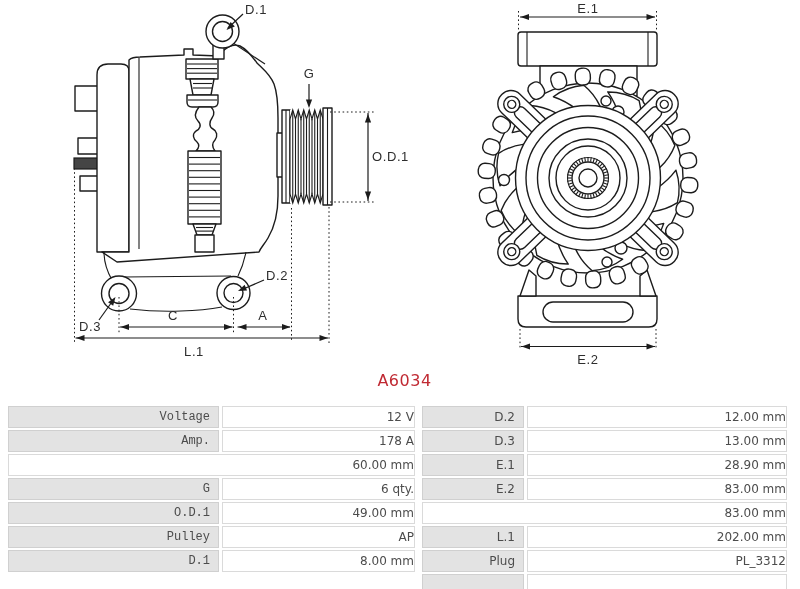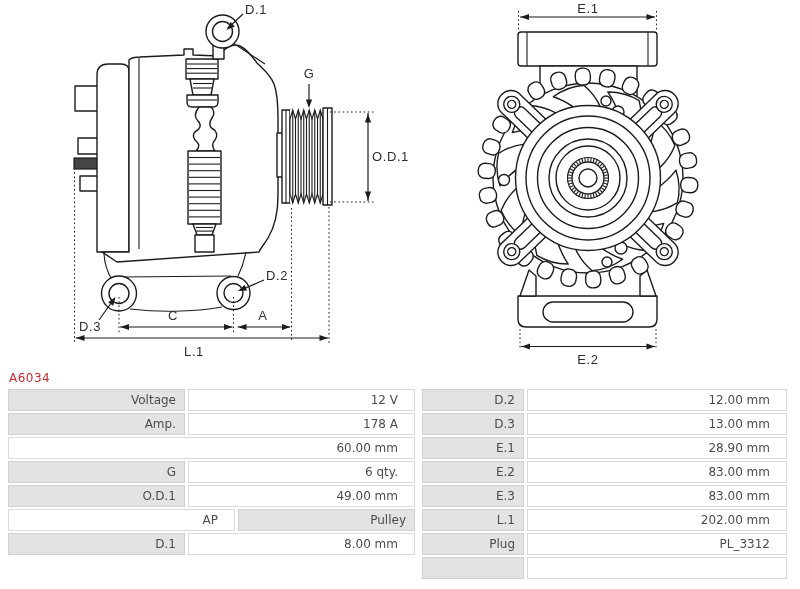--- a/index.html
+++ b/index.html
@@ -5,30 +5,30 @@
   html,body{margin:0;padding:0;background:#fff;}
   body{width:800px;height:589px;overflow:hidden;font-family:"DejaVu Sans","Liberation Sans",sans-serif;}
   .drawing-wrap{width:800px;height:368px;position:relative;}
   svg .ln{fill:#fff;stroke:#1c1c1c;stroke-width:1.4;stroke-linejoin:round;}
   svg .thin{fill:none;stroke:#1c1c1c;stroke-width:1.1;}
   svg .dash{fill:none;stroke:#1c1c1c;stroke-width:1;stroke-dasharray:1.6 2.6;}
   svg .dimln{stroke:#1c1c1c;stroke-width:1.2;}
   svg .arr{fill:#1c1c1c;stroke:none;}
   svg .dark{fill:#454545;stroke:#1c1c1c;stroke-width:1.2;}
   svg text.dim{font-family:"Liberation Sans",sans-serif;font-size:13px;fill:#2e2e2e;letter-spacing:.6px;}
-  .part-title{font-size:12px;color:#c02a33;margin:3px 0 4px 9px;font-weight:400;letter-spacing:.5px;}
+  .part-title{font-size:16px;color:#c02a33;margin:3px 0 16px 9px;font-weight:400;letter-spacing:.5px;text-align:center;}
   .tables{display:flex;gap:7px;padding:0 12px 0 8px;}
   .spec-table{display:flex;flex-direction:column;gap:2px;}
   .spec-table.left{width:407px;}
   .spec-table.right{width:365px;}
   .spec-row{display:flex;gap:3px;height:22px;}
   .cell{border:1px solid #d6d6d6;font-size:12px;line-height:20px;text-align:right;color:#4c4c4c;box-sizing:border-box;}
   .cell.label{background:#e3e3e3;border-color:#d0d0d0;padding-right:8px;}
-  .cell.value{background:#fff;border-color:#dadada;padding-right:16px;flex:1;}
-  .spec-table.left  .cell.label{width:177px;}
+  .cell.value{background:#fff;border-color:#dadada;padding-right:0;flex:1;}
+  .spec-table.left  .cell.label{width:211px;font-family:Liberation Mono, monospace;}
   .spec-table.right .cell.label{width:102px;}
 </style>
 </head>
 <body>
 
 <div class="drawing-wrap">
 <svg id="dwg" width="800" height="368" viewBox="0 0 800 368">
 
   <g>
 
@@ -334,22 +334,22 @@
       </div>
     <div class="spec-row">
         <div class="cell label">G</div>
         <div class="cell value">6 qty.</div>
       </div>
     <div class="spec-row">
         <div class="cell label">O.D.1</div>
         <div class="cell value">49.00 mm</div>
       </div>
     <div class="spec-row">
+        <div class="cell label">Pulley</div>
         <div class="cell value">AP</div>
-        <div class="cell label">Pulley</div>
       </div>
     <div class="spec-row">
         <div class="cell label">D.1</div>
         <div class="cell value">8.00 mm</div>
       </div>
   </div>
   <div class="spec-table right">
     <div class="spec-row">
         <div class="cell label">D.2</div>
         <div class="cell value">12.00 mm</div>
@@ -360,21 +360,20 @@
       </div>
     <div class="spec-row">
         <div class="cell label">E.1</div>
         <div class="cell value">28.90 mm</div>
       </div>
     <div class="spec-row">
         <div class="cell label">E.2</div>
         <div class="cell value">83.00 mm</div>
       </div>
     <div class="spec-row">
-        <div class="cell label">E.3</div>
         <div class="cell value">83.00 mm</div>
       </div>
     <div class="spec-row">
         <div class="cell label">L.1</div>
         <div class="cell value">202.00 mm</div>
       </div>
     <div class="spec-row">
         <div class="cell label">Plug</div>
         <div class="cell value">PL_3312</div>
       </div>

